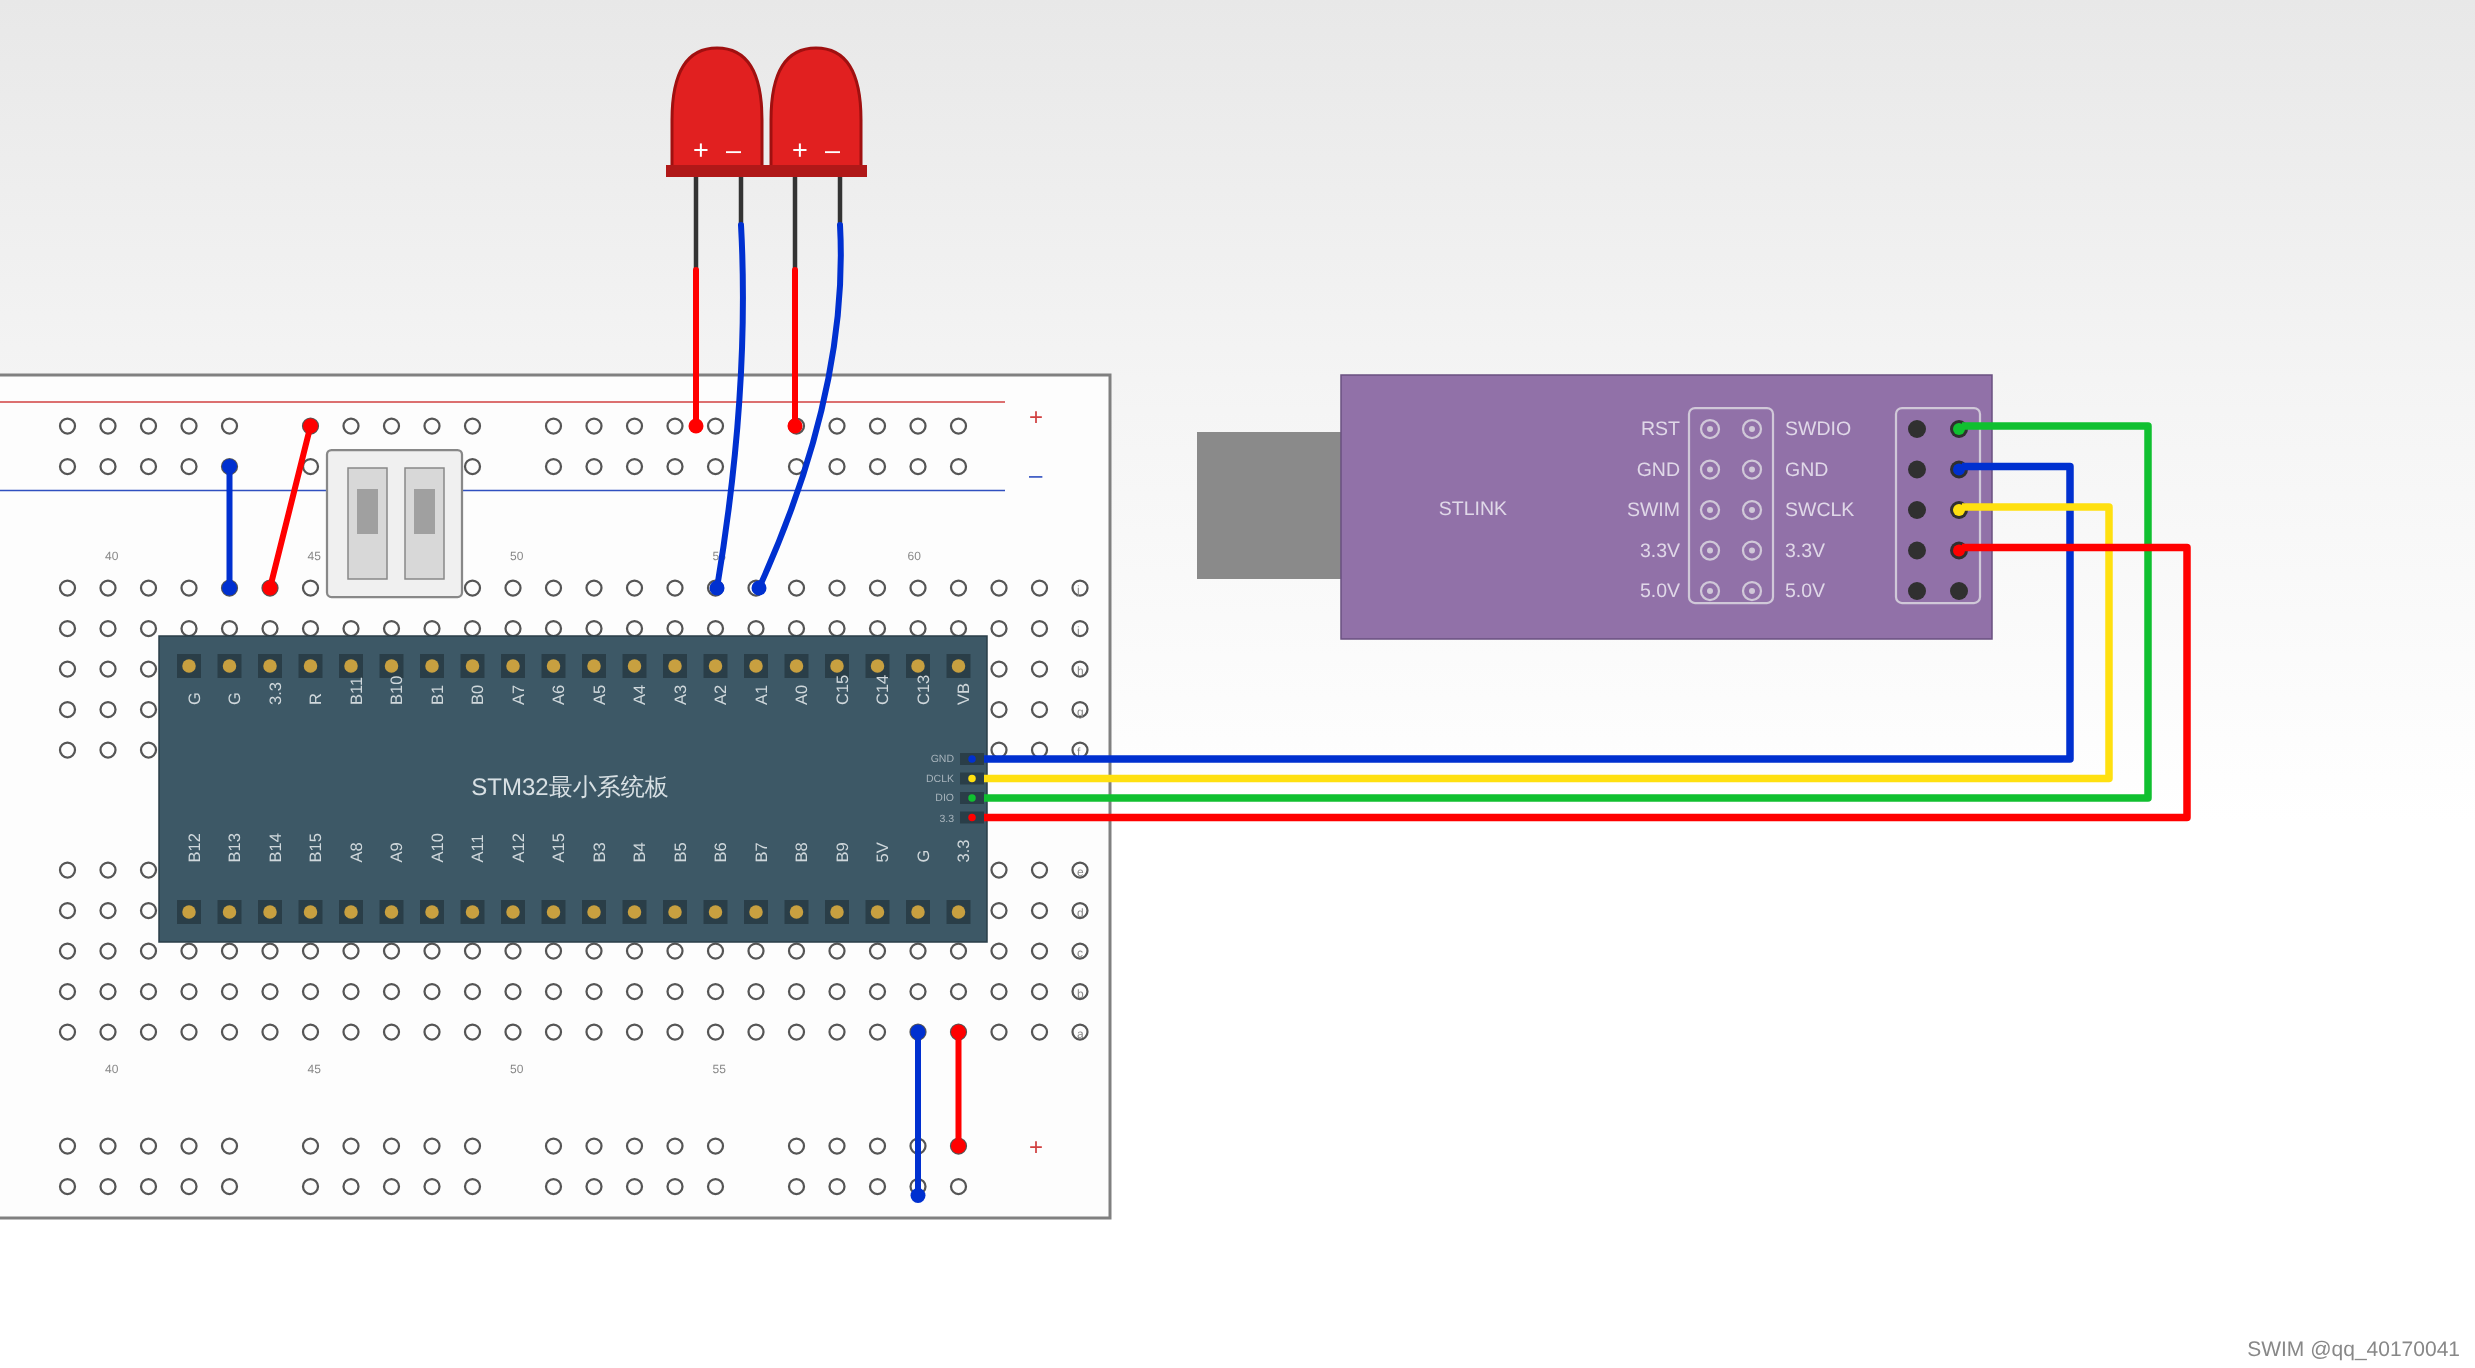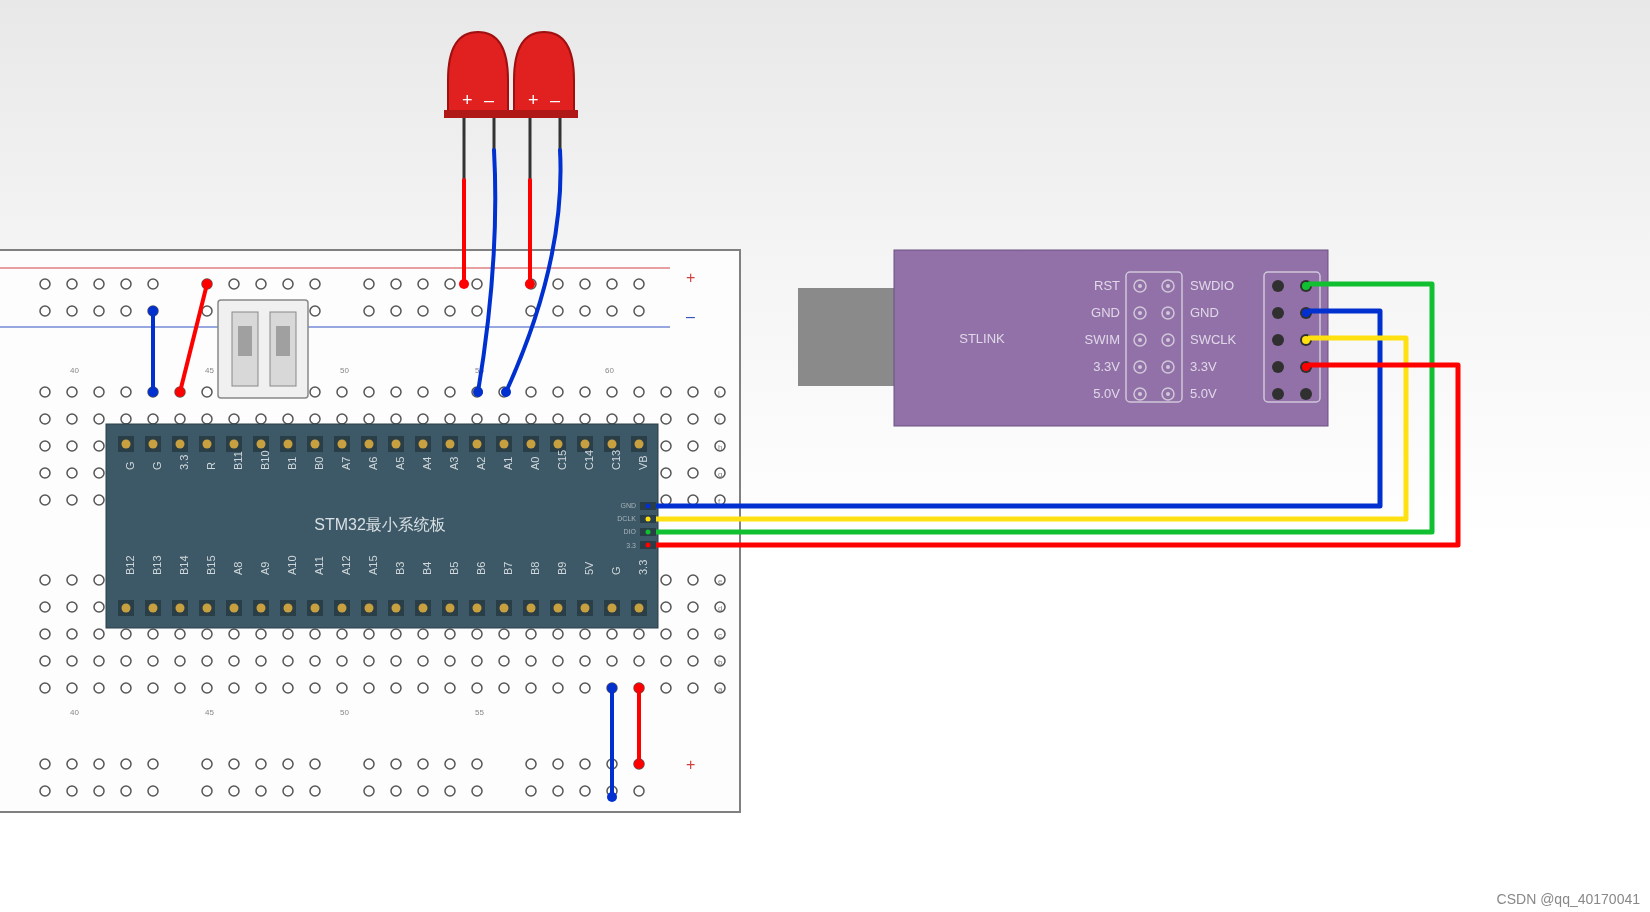--- a/index.html
+++ b/index.html
@@ -662,14 +662,14 @@
 
   <path d="M 656 519 L 1406 519 L 1406 338 L 1308 338" stroke="#ffe010"></path>
 
   <path d="M 656 532 L 1432 532 L 1432 284 L 1308 284" stroke="#10c030"></path>
 
   <path d="M 656 545 L 1458 545 L 1458 365 L 1308 365" stroke="#ff0000"></path>
 </g>
 
 </svg>
 
-<div class="watermark">CSDN @qq_40170041</div>
+<div class="watermark">SWIM @qq_40170041</div>
 </div>
 
 </body></html>

